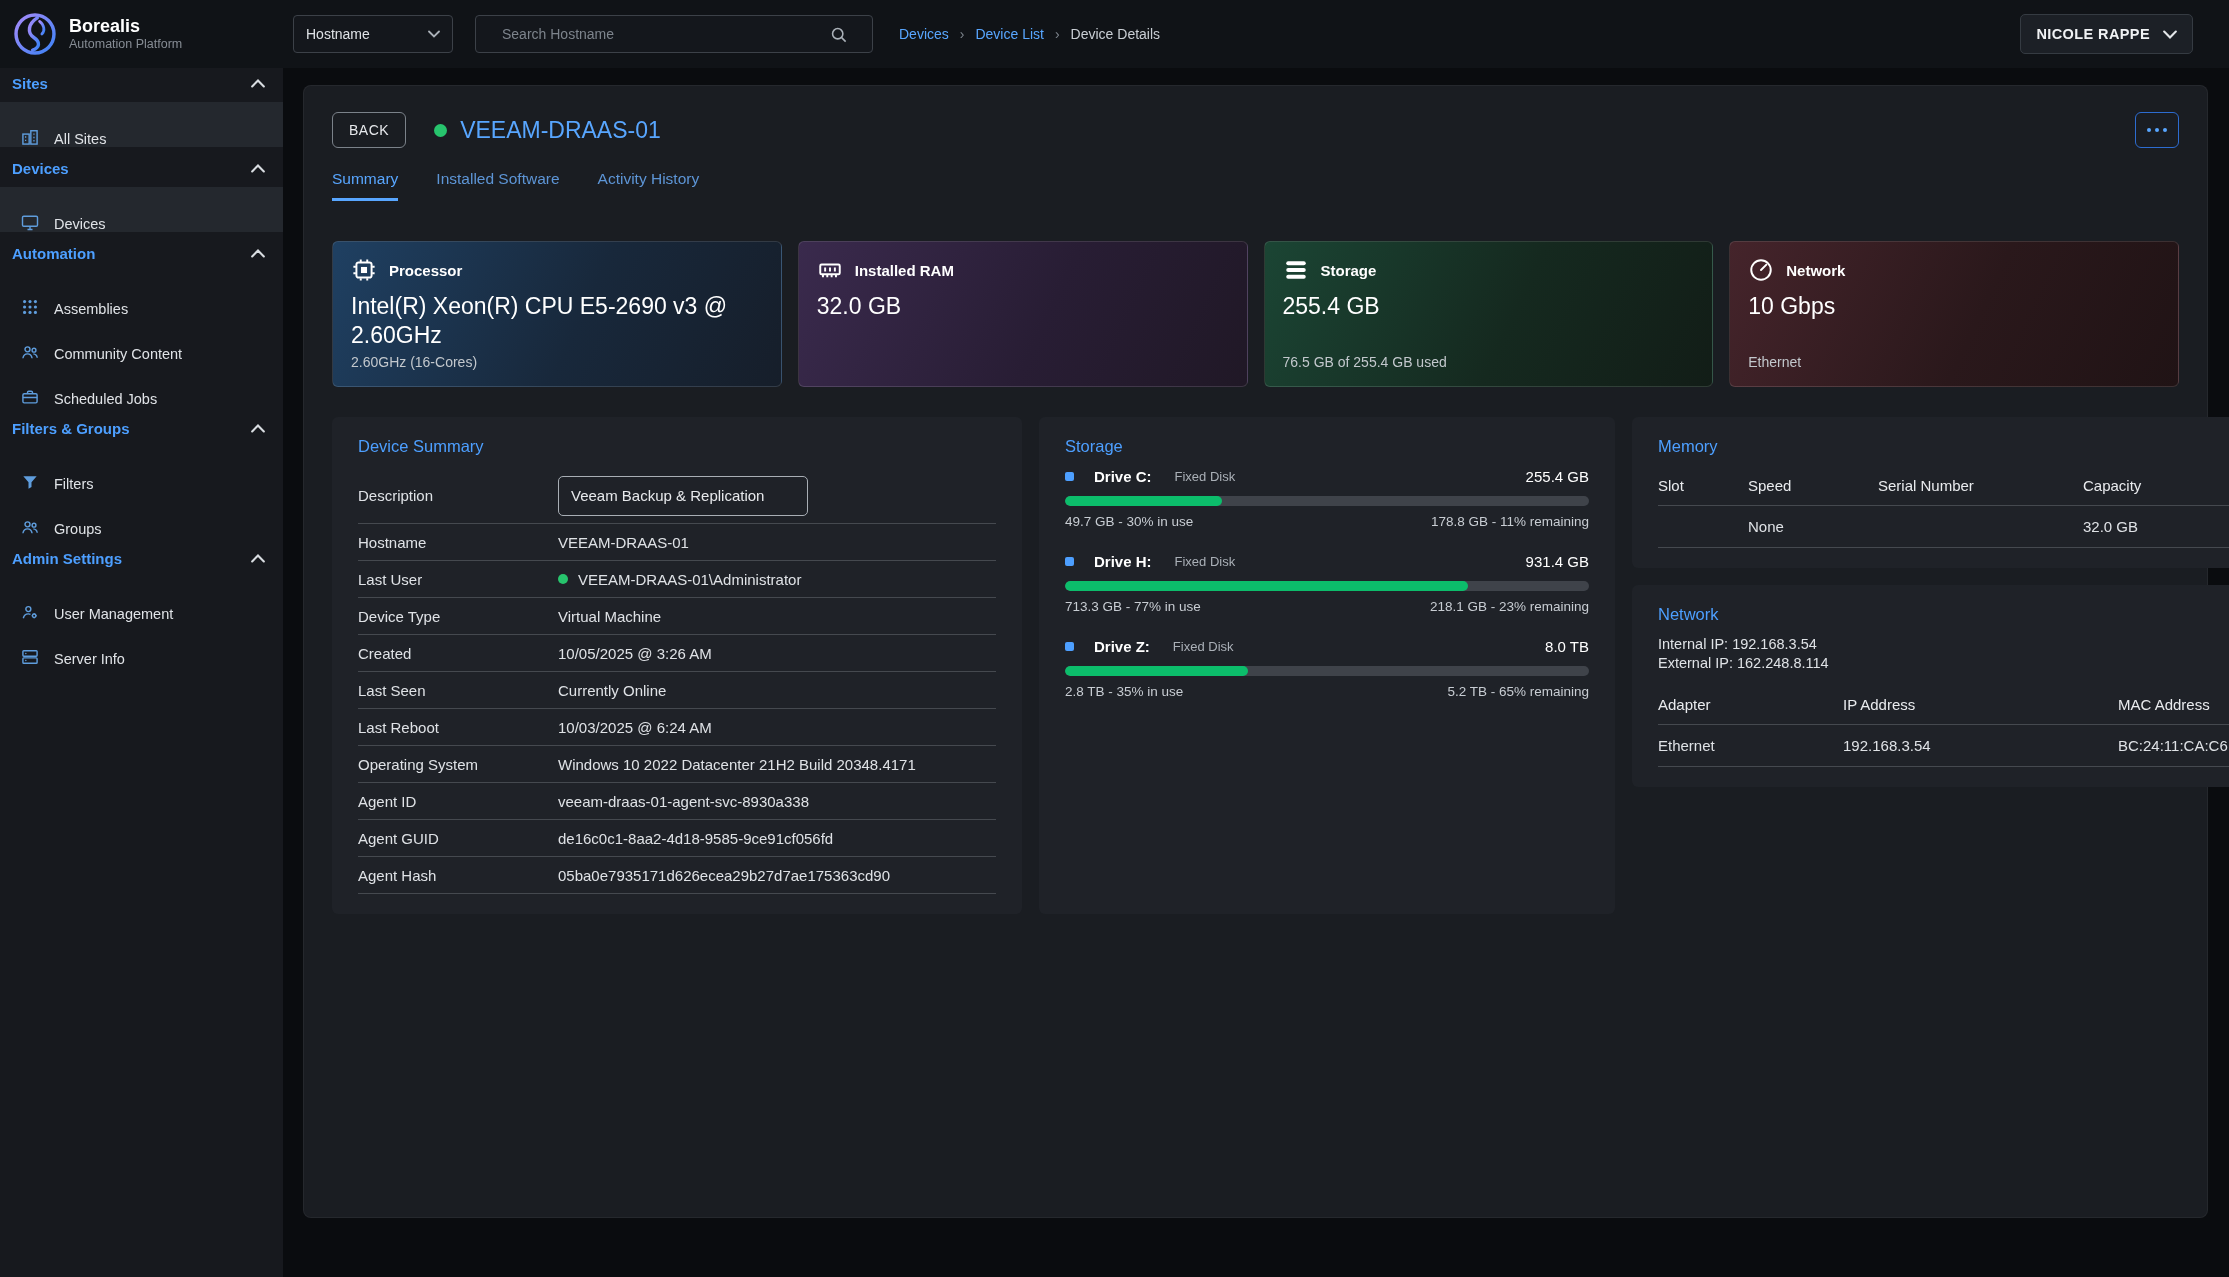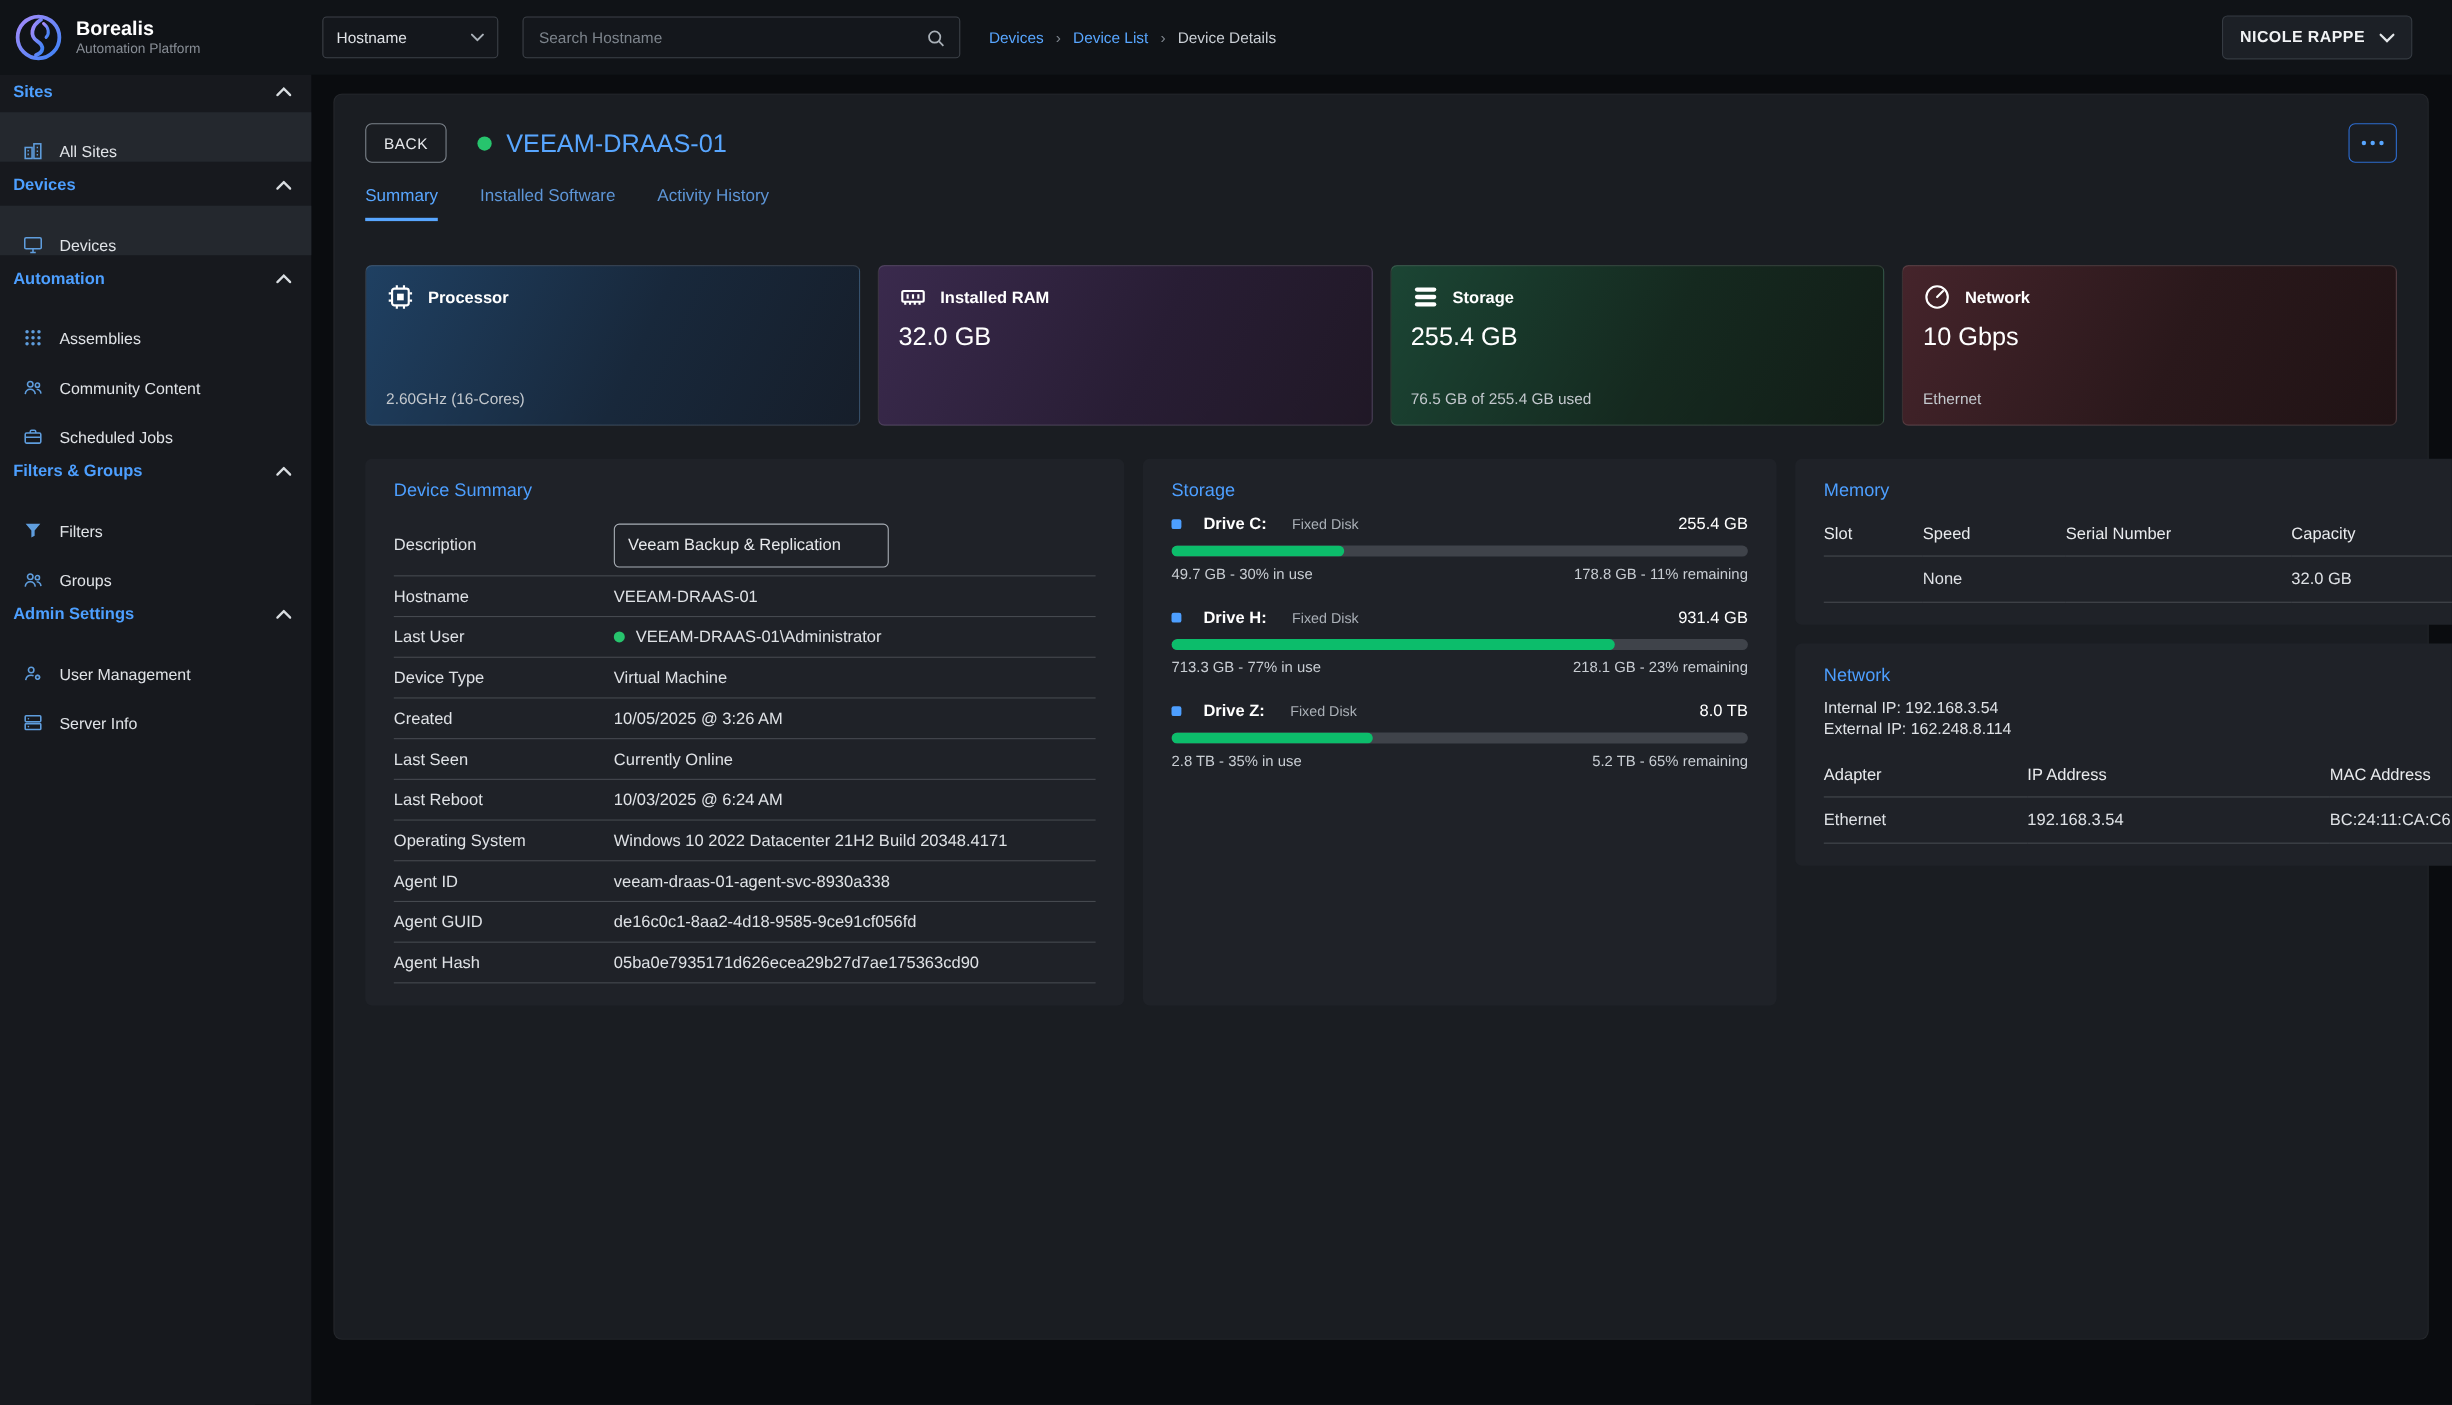--- a/index.html
+++ b/index.html
@@ -8,21 +8,21 @@
   svg{display:block}
   input{font-family:inherit}
 
   
   .topbar{position:absolute;top:0;left:0;right:0;height:68px;background:#101317;display:flex;align-items:center;z-index:5}
   .brand{width:283px;flex:0 0 auto;display:flex;align-items:center;gap:11px;padding-left:12px}
   .brand-txt{display:flex;flex-direction:column;line-height:1.2}
   .brand-name{font-size:18px;font-weight:bold;color:#ffffff}
   .brand-sub{font-size:12.5px;color:#878d95}
   .hostsel{width:160px;height:38px;margin-left:10px;border:1px solid #3c4148;border-radius:4px;background:#14171c;display:flex;align-items:center;justify-content:space-between;padding:0 12px;font-size:14px;color:#dfe2e6;cursor:pointer}
-  .search{width:398px;height:38px;margin-left:22px;border:1px solid #3c4148;border-radius:4px;background:#14171c;display:flex;align-items:center;padding:0 12px}
+  .search{width:398px;height:38px;margin-left:22px;border:1px solid #3c4148;border-radius:4px;background:#14171c;display:flex;align-items:center;padding:0 24px}
   .search input{flex:1;background:transparent;border:none;outline:none;color:#dfe2e6;font-size:14px}
   .search input::placeholder{color:#7d848c}
   .crumbs{display:flex;align-items:center;gap:11px;margin-left:26px;font-size:14px}
   .crumb-link{color:#58a6ff;cursor:pointer}
   .crumb-cur{color:#c9ced4}
   .crumb-sep{color:#7d848c}
   .userbtn{margin-left:auto;margin-right:36px;height:40px;background:#1c2026;border:1px solid #353b42;border-radius:5px;display:flex;align-items:center;gap:13px;padding:0 15px;font-size:14.5px;font-weight:bold;letter-spacing:.4px;color:#f0f2f4;cursor:pointer}
   .chev{color:#d9dde1}
 
   
@@ -325,20 +325,21 @@
         <div class="card-head">
           <span class="card-icon">
             <svg viewBox="0 0 24 24" fill="none" stroke="currentColor" stroke-width="1.8">
                 <rect x="5" y="5" width="14" height="14" rx="2"></rect>
                 <rect x="9.2" y="9.2" width="5.6" height="5.6" fill="currentColor" stroke="none"></rect>
                 <path d="M9 2.2v2.3M15 2.2v2.3M9 19.5v2.3M15 19.5v2.3M2.2 9h2.3M2.2 15h2.3M19.5 9h2.3M19.5 15h2.3"></path>
               </svg>
           </span>
           <span class="card-label">Processor</span>
         </div>
+        <div class="card-value">Intel(R) Xeon(R) CPU E5-2690 v3 @ 2.60GHz</div>
         <div class="card-foot">2.60GHz (16-Cores)</div>
       </div>
 
       <div class="card c-purple">
         <div class="card-head">
           <span class="card-icon">
             <svg viewBox="0 0 24 24" fill="none" stroke="currentColor" stroke-width="1.8">
                 <rect x="3" y="7" width="18" height="9" rx="1.2"></rect>
                 <path d="M7.5 9.6v3.8M12 9.6v3.8M16.5 9.6v3.8M5.5 16v2.6M9.5 16v2.6M13.5 16v2.6M17.5 16v2.6"></path>
               </svg>

